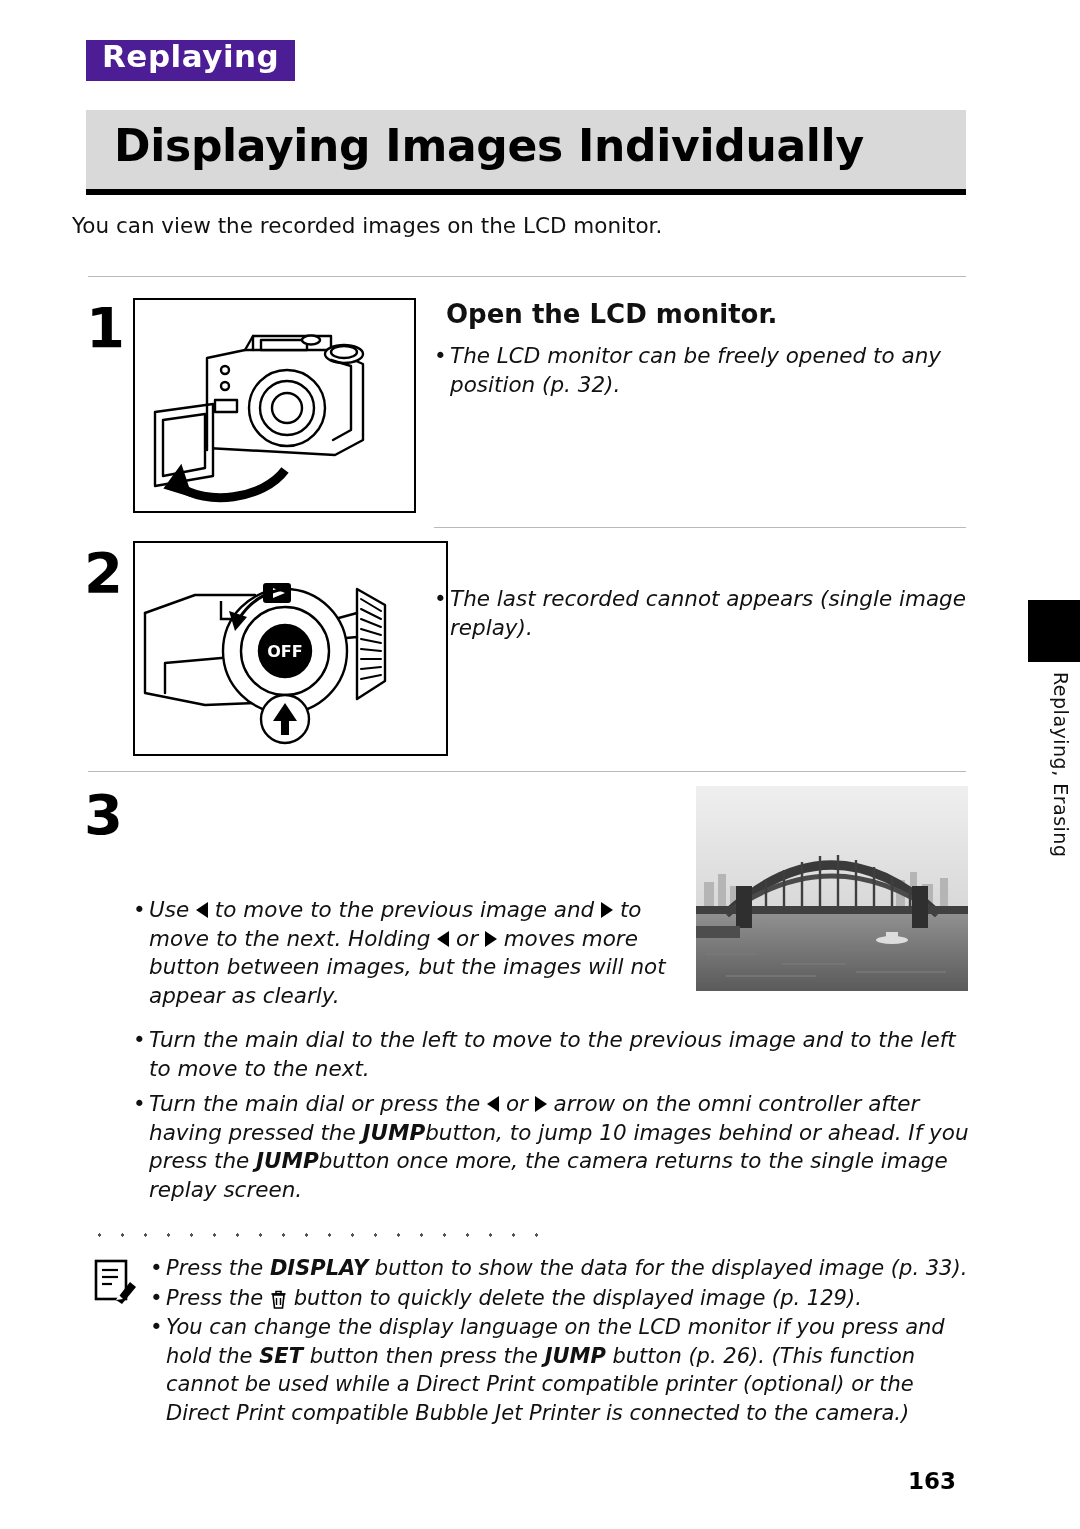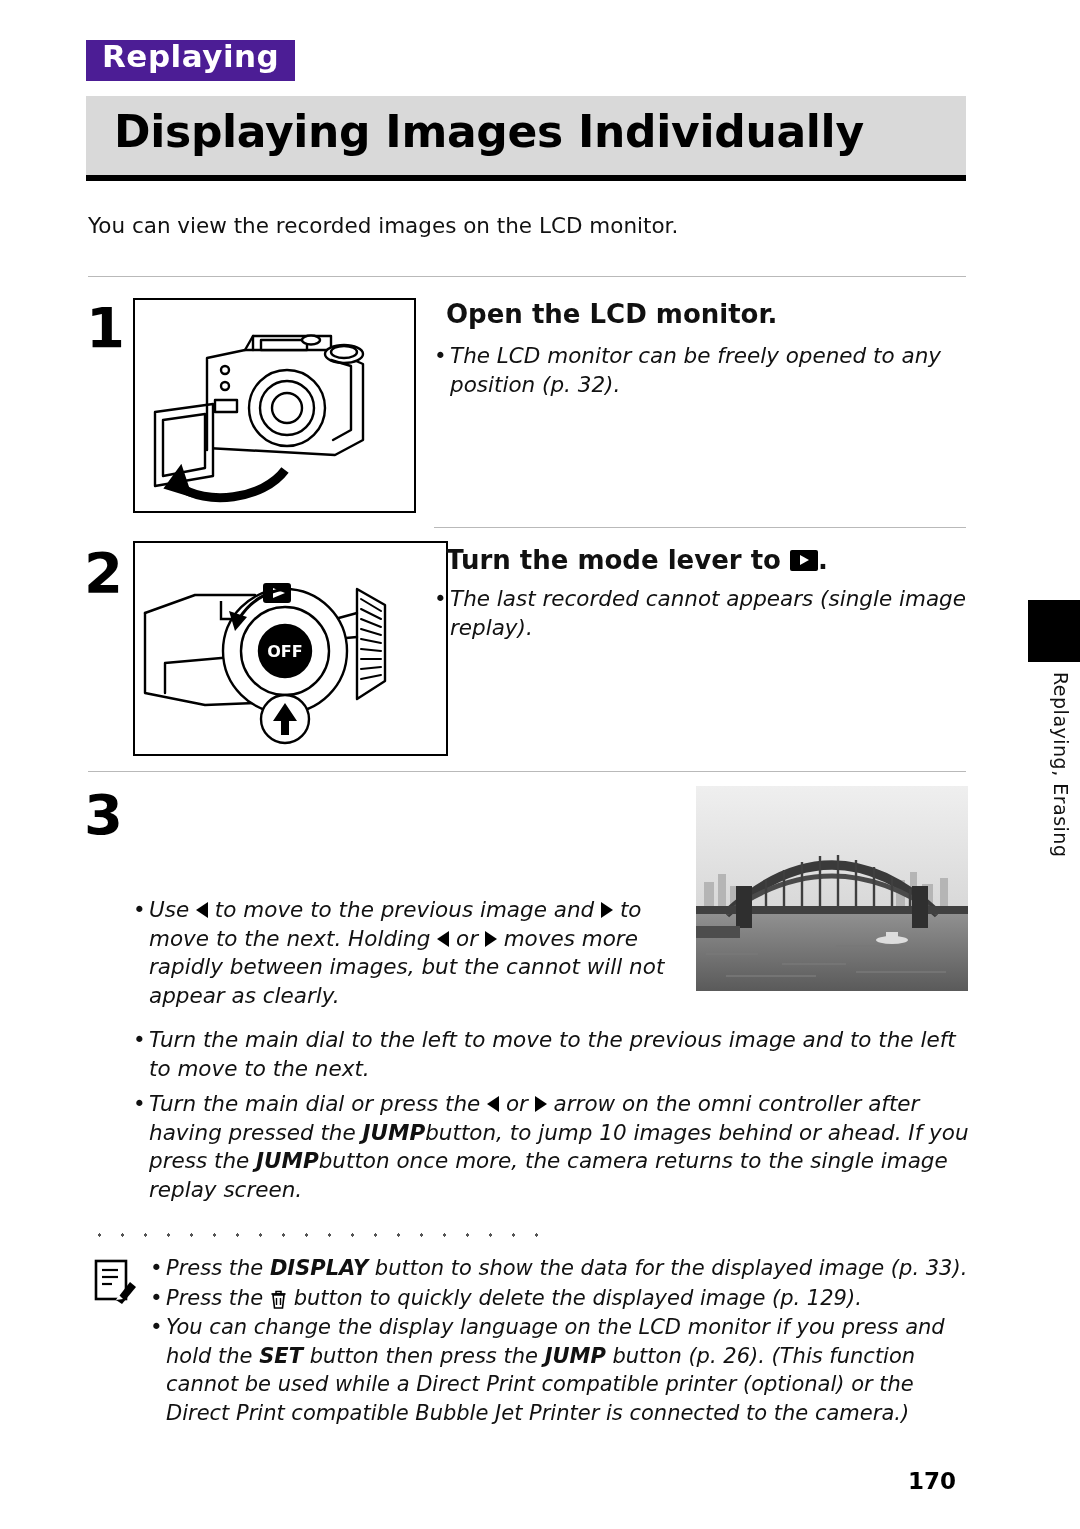--- a/index.html
+++ b/index.html
@@ -22,36 +22,36 @@
     position: absolute;
     left: 86px; top: 40px;
     background: #4c1d95; color: #fff;
     font-size: 31px; font-weight: bold;
     padding: 0 16px 8px 16px;
     letter-spacing: 0.5px;
     line-height: 1.05;
   }
   .title-bar {
     position: absolute;
-    left: 86px; top: 96px;
+    left: 86px; top: 110px;
     width: 880px; height: 85px;
     background: #d9d9d9;
     border-bottom: 6px solid #000;
   }
   .title-bar .title {
     position: absolute;
     left: 28px; top: 10px;
     font-size: 44px; font-weight: bold;
     letter-spacing: -0.3px;
   }
 
   
   .intro {
     position: absolute;
-    left: 88px; top: 213px;
+    left: 72px; top: 213px;
     width: 880px;
     font-size: 21.5px;
     color: #111;
   }
 
   .hr {
     position: absolute;
     background: #b9b9b9;
     height: 1px;
   }
@@ -323,24 +323,20 @@
 
       <g fill="none" stroke="#000" stroke-width="3">
         <path d="M104 76 A 62 62 0 0 1 150 46"></path>
       </g>
       <g fill="#000">
         <path d="M100 88 L94 68 L112 74 Z"></path>
       </g>
     </svg>
   </div>
 
-  <div class="stephead" id="step2head">
-    <span>Turn the mode lever to</span>
-    <span class="replay-icon"></span><span>.</span>
-  </div>
 
   <div class="bullets" id="step2body">
     <div class="bullet-row">
       <div class="bullet-dot">•</div>
       <div class="bullet-txt">The last recorded cannot appears (single image replay).</div>
     </div>
   </div>
 
   <div class="hr" id="hr3"></div>
 
@@ -407,21 +403,21 @@
         <path d="M140 160 L210 160"></path>
       </g>
 
       <rect x="0" y="140" width="44" height="12" fill="#4d4d4d"></rect>
     </svg>
   </div>
 
   <div class="bullets" id="step3body">
     <div class="bullet-row">
       <div class="bullet-dot">•</div>
-      <div class="bullet-txt"><span>Use</span> <span class="tri tri-l"></span> <span>to move to the previous image and</span> <span class="tri tri-r"></span> <span>to move to the next. Holding</span> <span class="tri tri-l"></span> <span>or</span> <span class="tri tri-r"></span> <span>moves more rapidly between images, but the cannot will not appear as clearly.</span></div>
+      <div class="bullet-txt"><span>Use</span> <span class="tri tri-l"></span> <span>to move to the previous image and</span> <span class="tri tri-r"></span> <span>to move to the next. Holding</span> <span class="tri tri-l"></span> <span>or</span> <span class="tri tri-r"></span> <span>moves more button between images, but the images will not appear as clearly.</span></div>
     </div>
   </div>
 
   <div class="bullets" id="step3body2">
     <div class="bullet-row">
       <div class="bullet-dot">•</div>
       <div class="bullet-txt">Turn the main dial to the left to move to the previous image and to the left to move to the next.</div>
     </div>
   </div>
 
@@ -463,15 +459,15 @@
     </div>
     <div class="bullet-row">
       <div class="bullet-dot">•</div>
       <div class="bullet-txt"><span>You can change the display language on the LCD monitor if you press and hold the</span> <span class="kbd">SET</span> <span>button then press the</span> <span class="kbd">JUMP</span> <span>button (p. 26). (This function cannot be used while a Direct Print compatible printer (optional) or the Direct Print compatible Bubble Jet Printer is connected to the camera.)</span></div>
     </div>
   </div>
 
   <div class="side-tab"></div>
   <div class="side-text">Replaying, Erasing</div>
 
-  <div class="pageno">170</div>
+  <div class="pageno">163</div>
 
 </div>
 
 </body></html>

